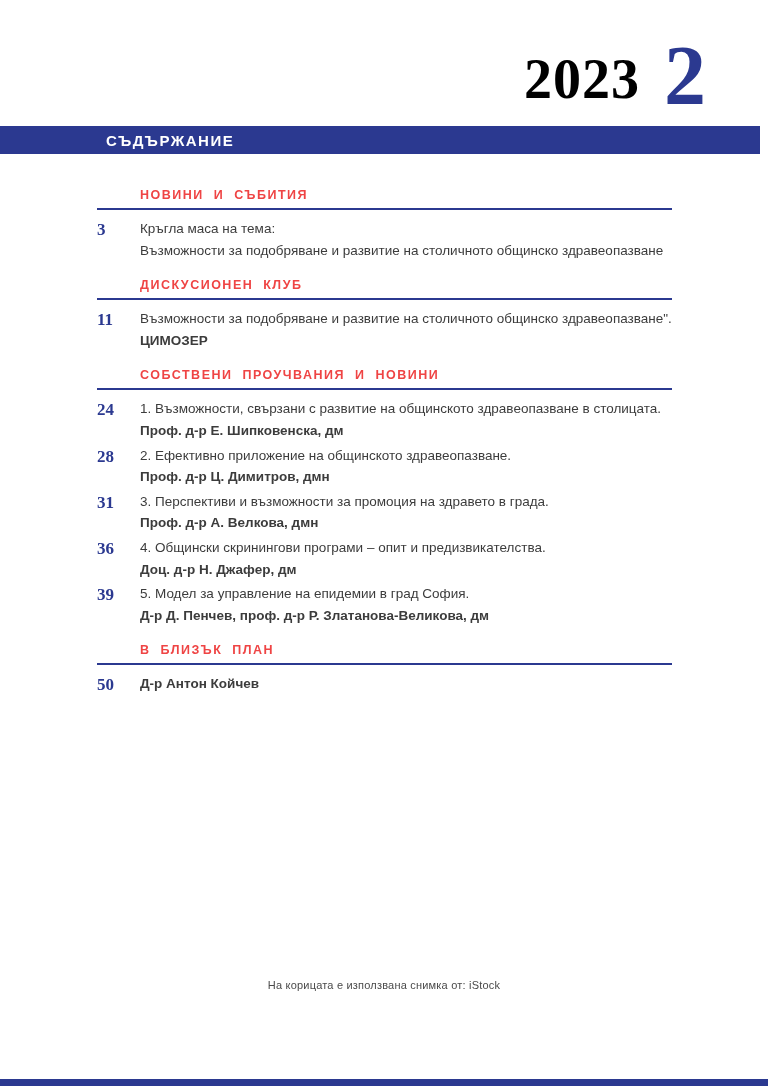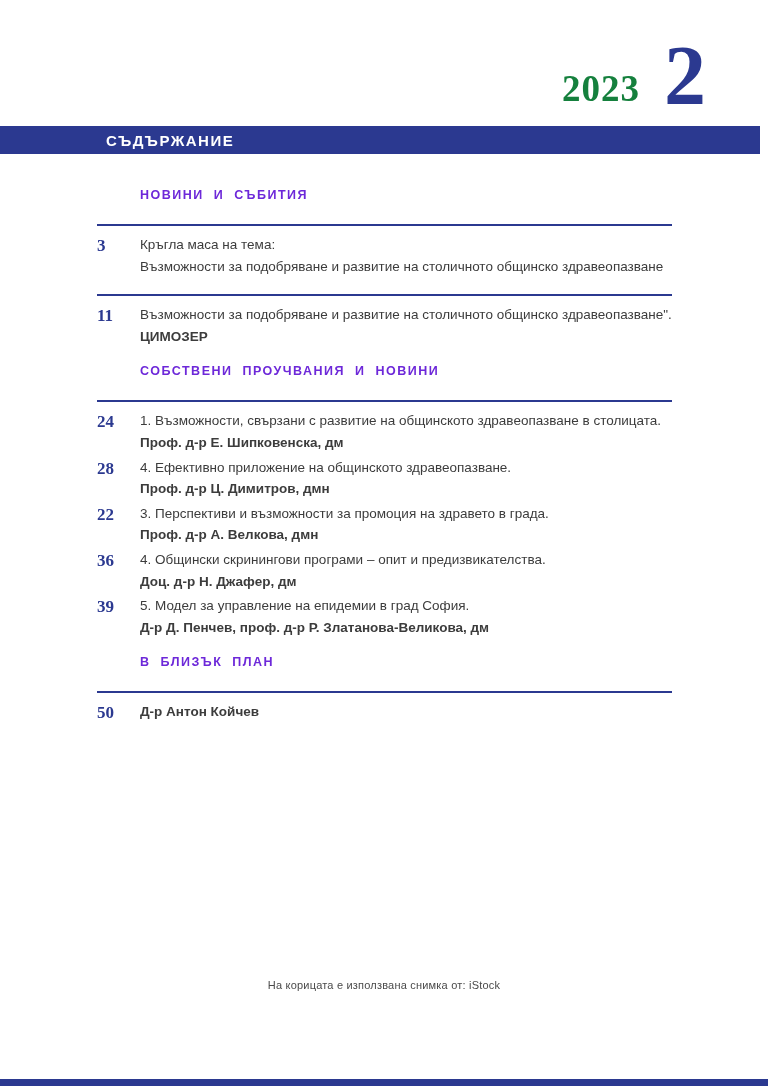--- a/index.html
+++ b/index.html
@@ -11,22 +11,22 @@
     font-family:"Liberation Sans", sans-serif;
     overflow:hidden;
   }
   
   .masthead{
     position:absolute;top:40px;right:62px;
     display:flex;align-items:flex-end;gap:24px;
   }
   .year{
     font-family:"Liberation Serif", serif;
-    font-weight:bold;color:#15803d;
-    font-size:37px;line-height:1;letter-spacing:1px;
+    font-weight:bold;color:#000000;
+    font-size:56px;line-height:1;letter-spacing:1px;
     padding-bottom:5px;
   }
   .issue-no{
     font-family:"Liberation Serif", serif;
     font-weight:bold;color:#2b3990;
     font-size:84px;line-height:0.86;
   }
   
   .titlebar{
     position:absolute;top:126px;left:0;right:8px;height:28px;
@@ -36,23 +36,23 @@
   }
   .titlebar .t-bg{margin-left:106px;}
   .titlebar .t-en{margin-left:192px;margin-top:44px;}
   
   .content{
     position:absolute;top:188px;left:97px;width:575px;
   }
   .section{margin-bottom:17px;}
   .section-heading{
     margin-left:43px;
-    color:#6d28d9;font-weight:bold;
+    color:#ef4444;font-weight:bold;
     font-size:12.5px;letter-spacing:1.5px;word-spacing:5px;
-    padding-bottom:22px;
+    padding-bottom:6px;
   }
   .section-rule{
     border-bottom:2px solid #2b3990;
     margin-bottom:8px;
   }
   .entry{display:flex;margin-bottom:3px;}
   .entry .num{
     width:43px;flex:0 0 43px;
     font-family:"Liberation Serif", serif;
     font-weight:bold;color:#2b3990;
@@ -96,20 +96,21 @@
         <div class="section-rule"></div>
         <div class="entry">
           <span class="num">3</span>
           <div class="etext">
             <p>Кръгла маса на тема:</p>
             <p>Възможности за подобряване и развитие на столичното общинско здравеопазване</p>
           </div>
         </div>
       </div>
       <div class="section">
+        <div class="section-heading">ДИСКУСИОНЕН КЛУБ</div>
         <div class="section-rule"></div>
         <div class="entry">
           <span class="num">11</span>
           <div class="etext">
             <p>Възможности за подобряване и развитие на столичното общинско здравеопазване".</p>
             <p class="author">ЦИМОЗЕР</p>
           </div>
         </div>
       </div>
       <div class="section">
@@ -118,26 +119,26 @@
         <div class="entry">
           <span class="num">24</span>
           <div class="etext">
             <p>1. Възможности, свързани с развитие на общинското здравеопазване в столицата.</p>
             <p class="author">Проф. д-р Е. Шипковенска, дм</p>
           </div>
         </div>
         <div class="entry">
           <span class="num">28</span>
           <div class="etext">
-            <p>4. Ефективно приложение на общинското здравеопазване.</p>
+            <p>2. Ефективно приложение на общинското здравеопазване.</p>
             <p class="author">Проф. д-р Ц. Димитров, дмн</p>
           </div>
         </div>
         <div class="entry">
-          <span class="num">22</span>
+          <span class="num">31</span>
           <div class="etext">
             <p>3. Перспективи и възможности за промоция на здравето в града.</p>
             <p class="author">Проф. д-р А. Велкова, дмн</p>
           </div>
         </div>
         <div class="entry">
           <span class="num">36</span>
           <div class="etext">
             <p>4. Общински скринингови програми – опит и предизвикателства.</p>
             <p class="author">Доц. д-р Н. Джафер, дм</p>

